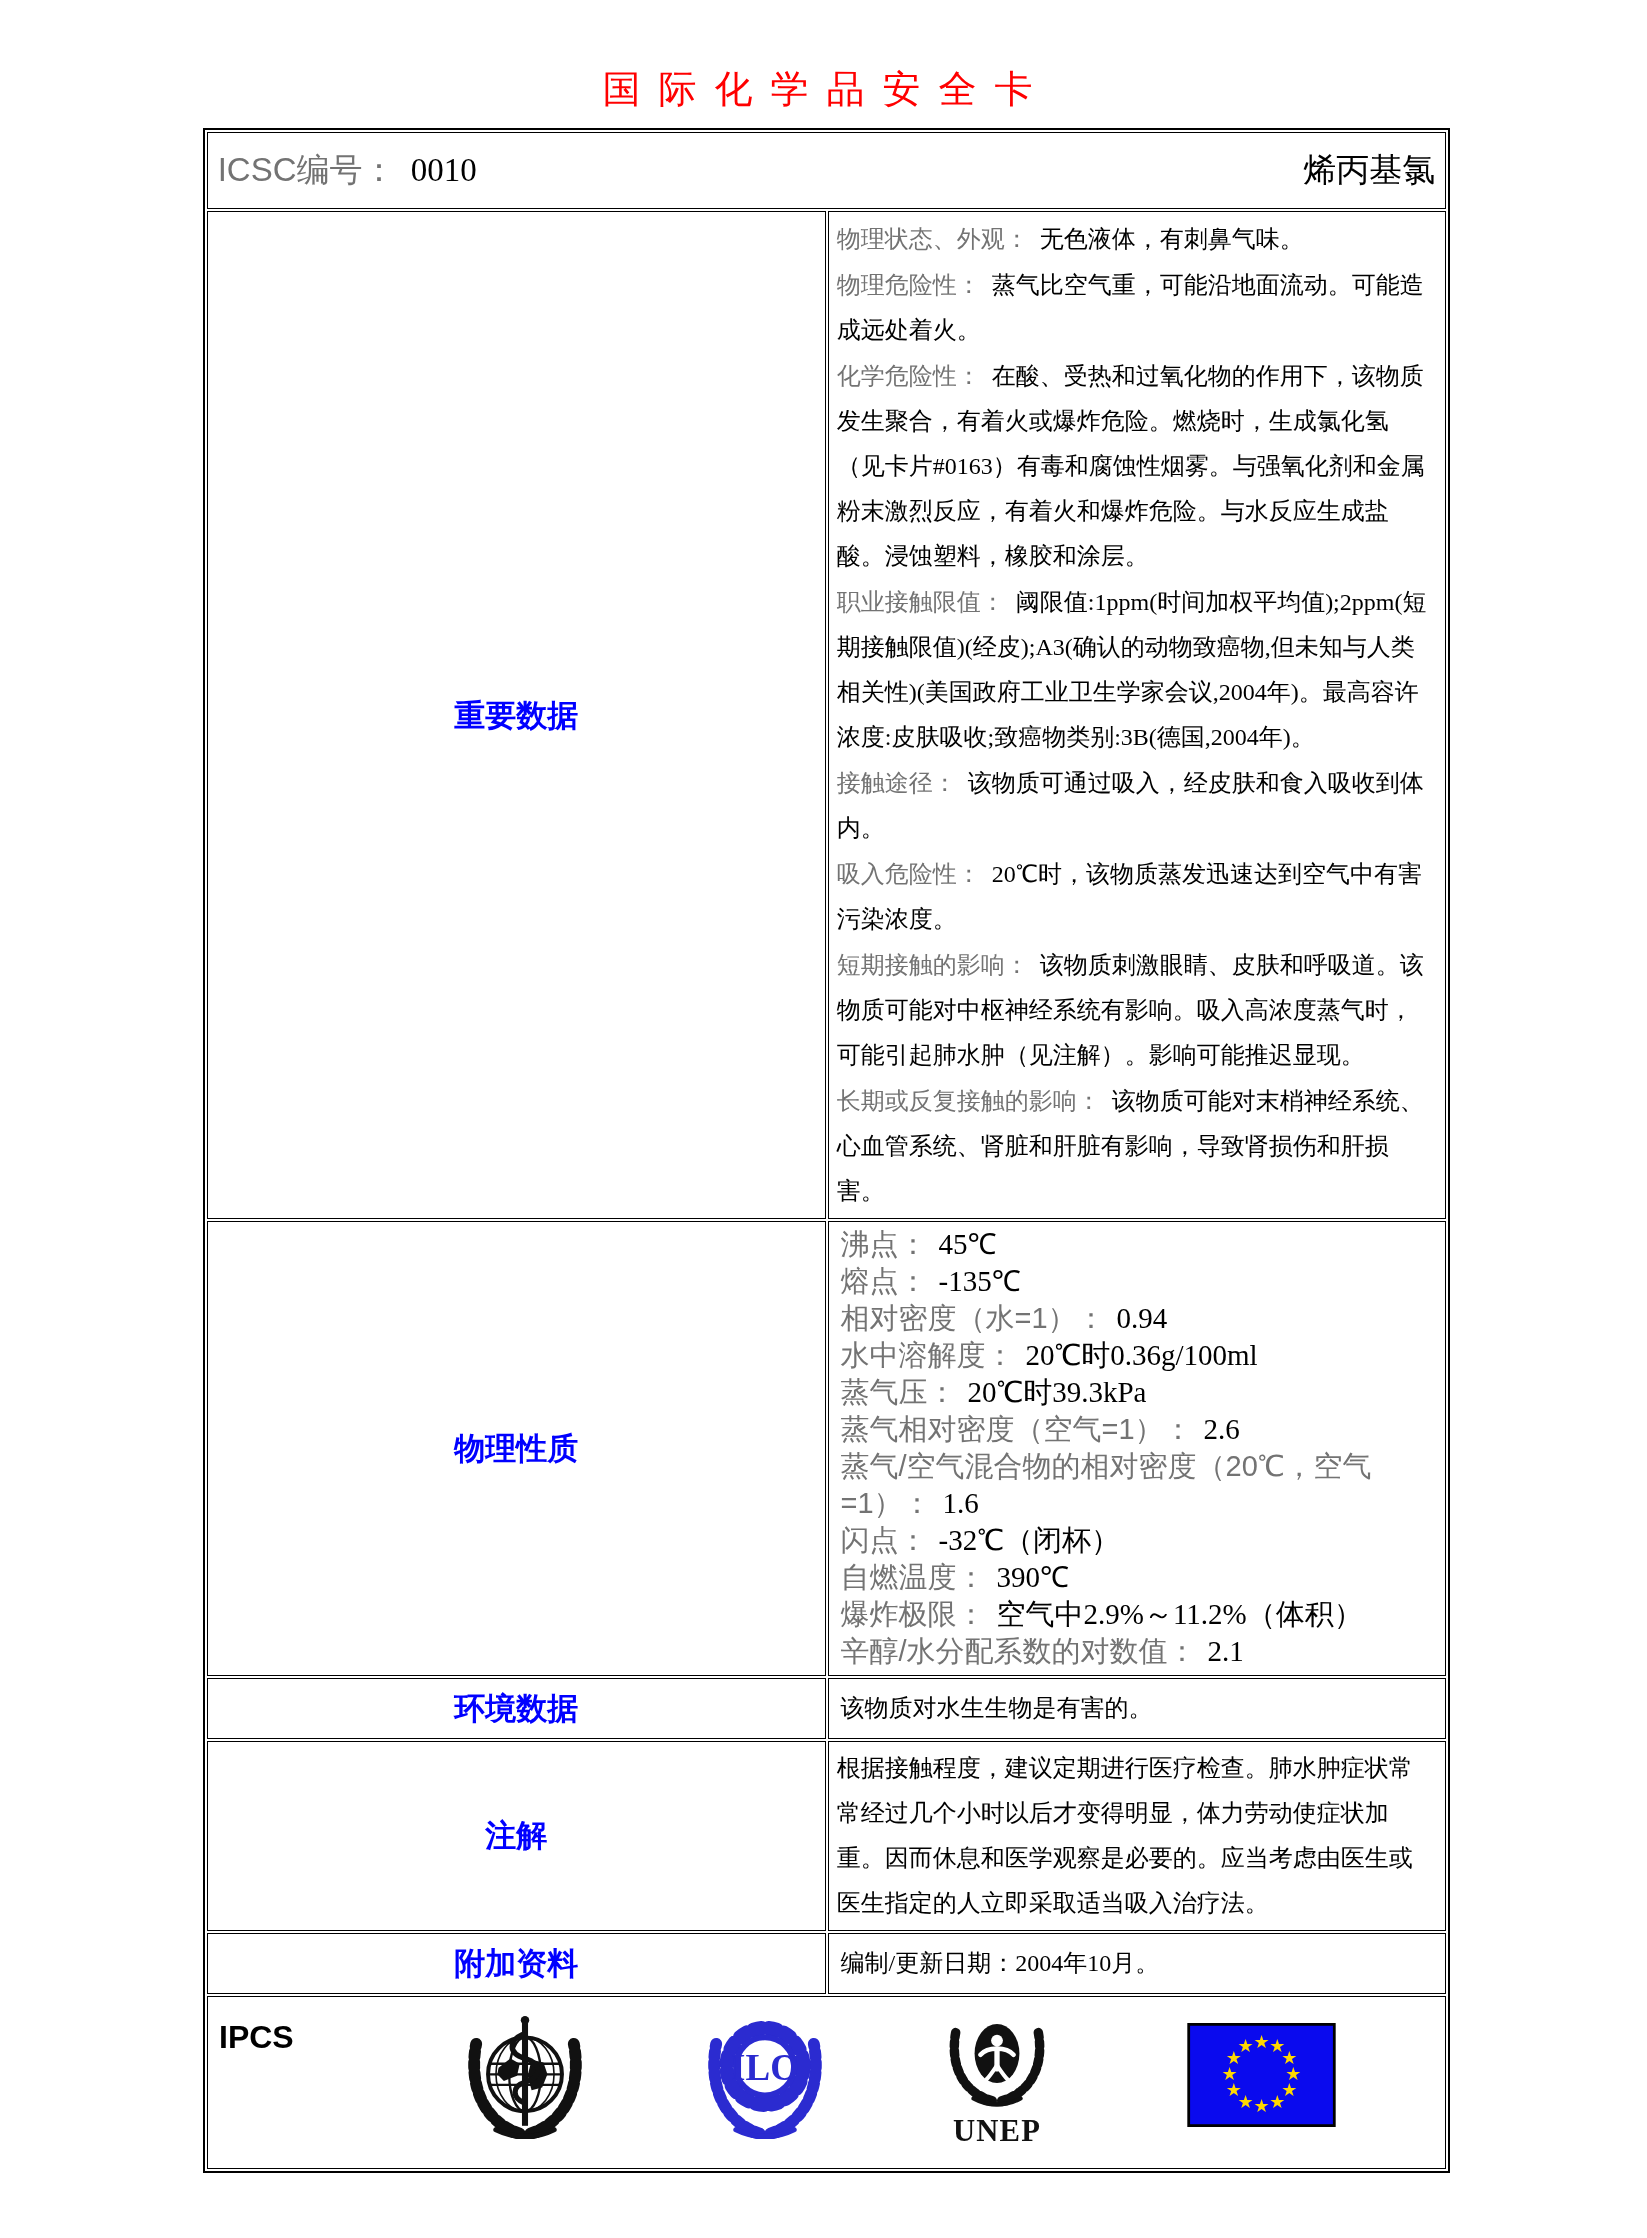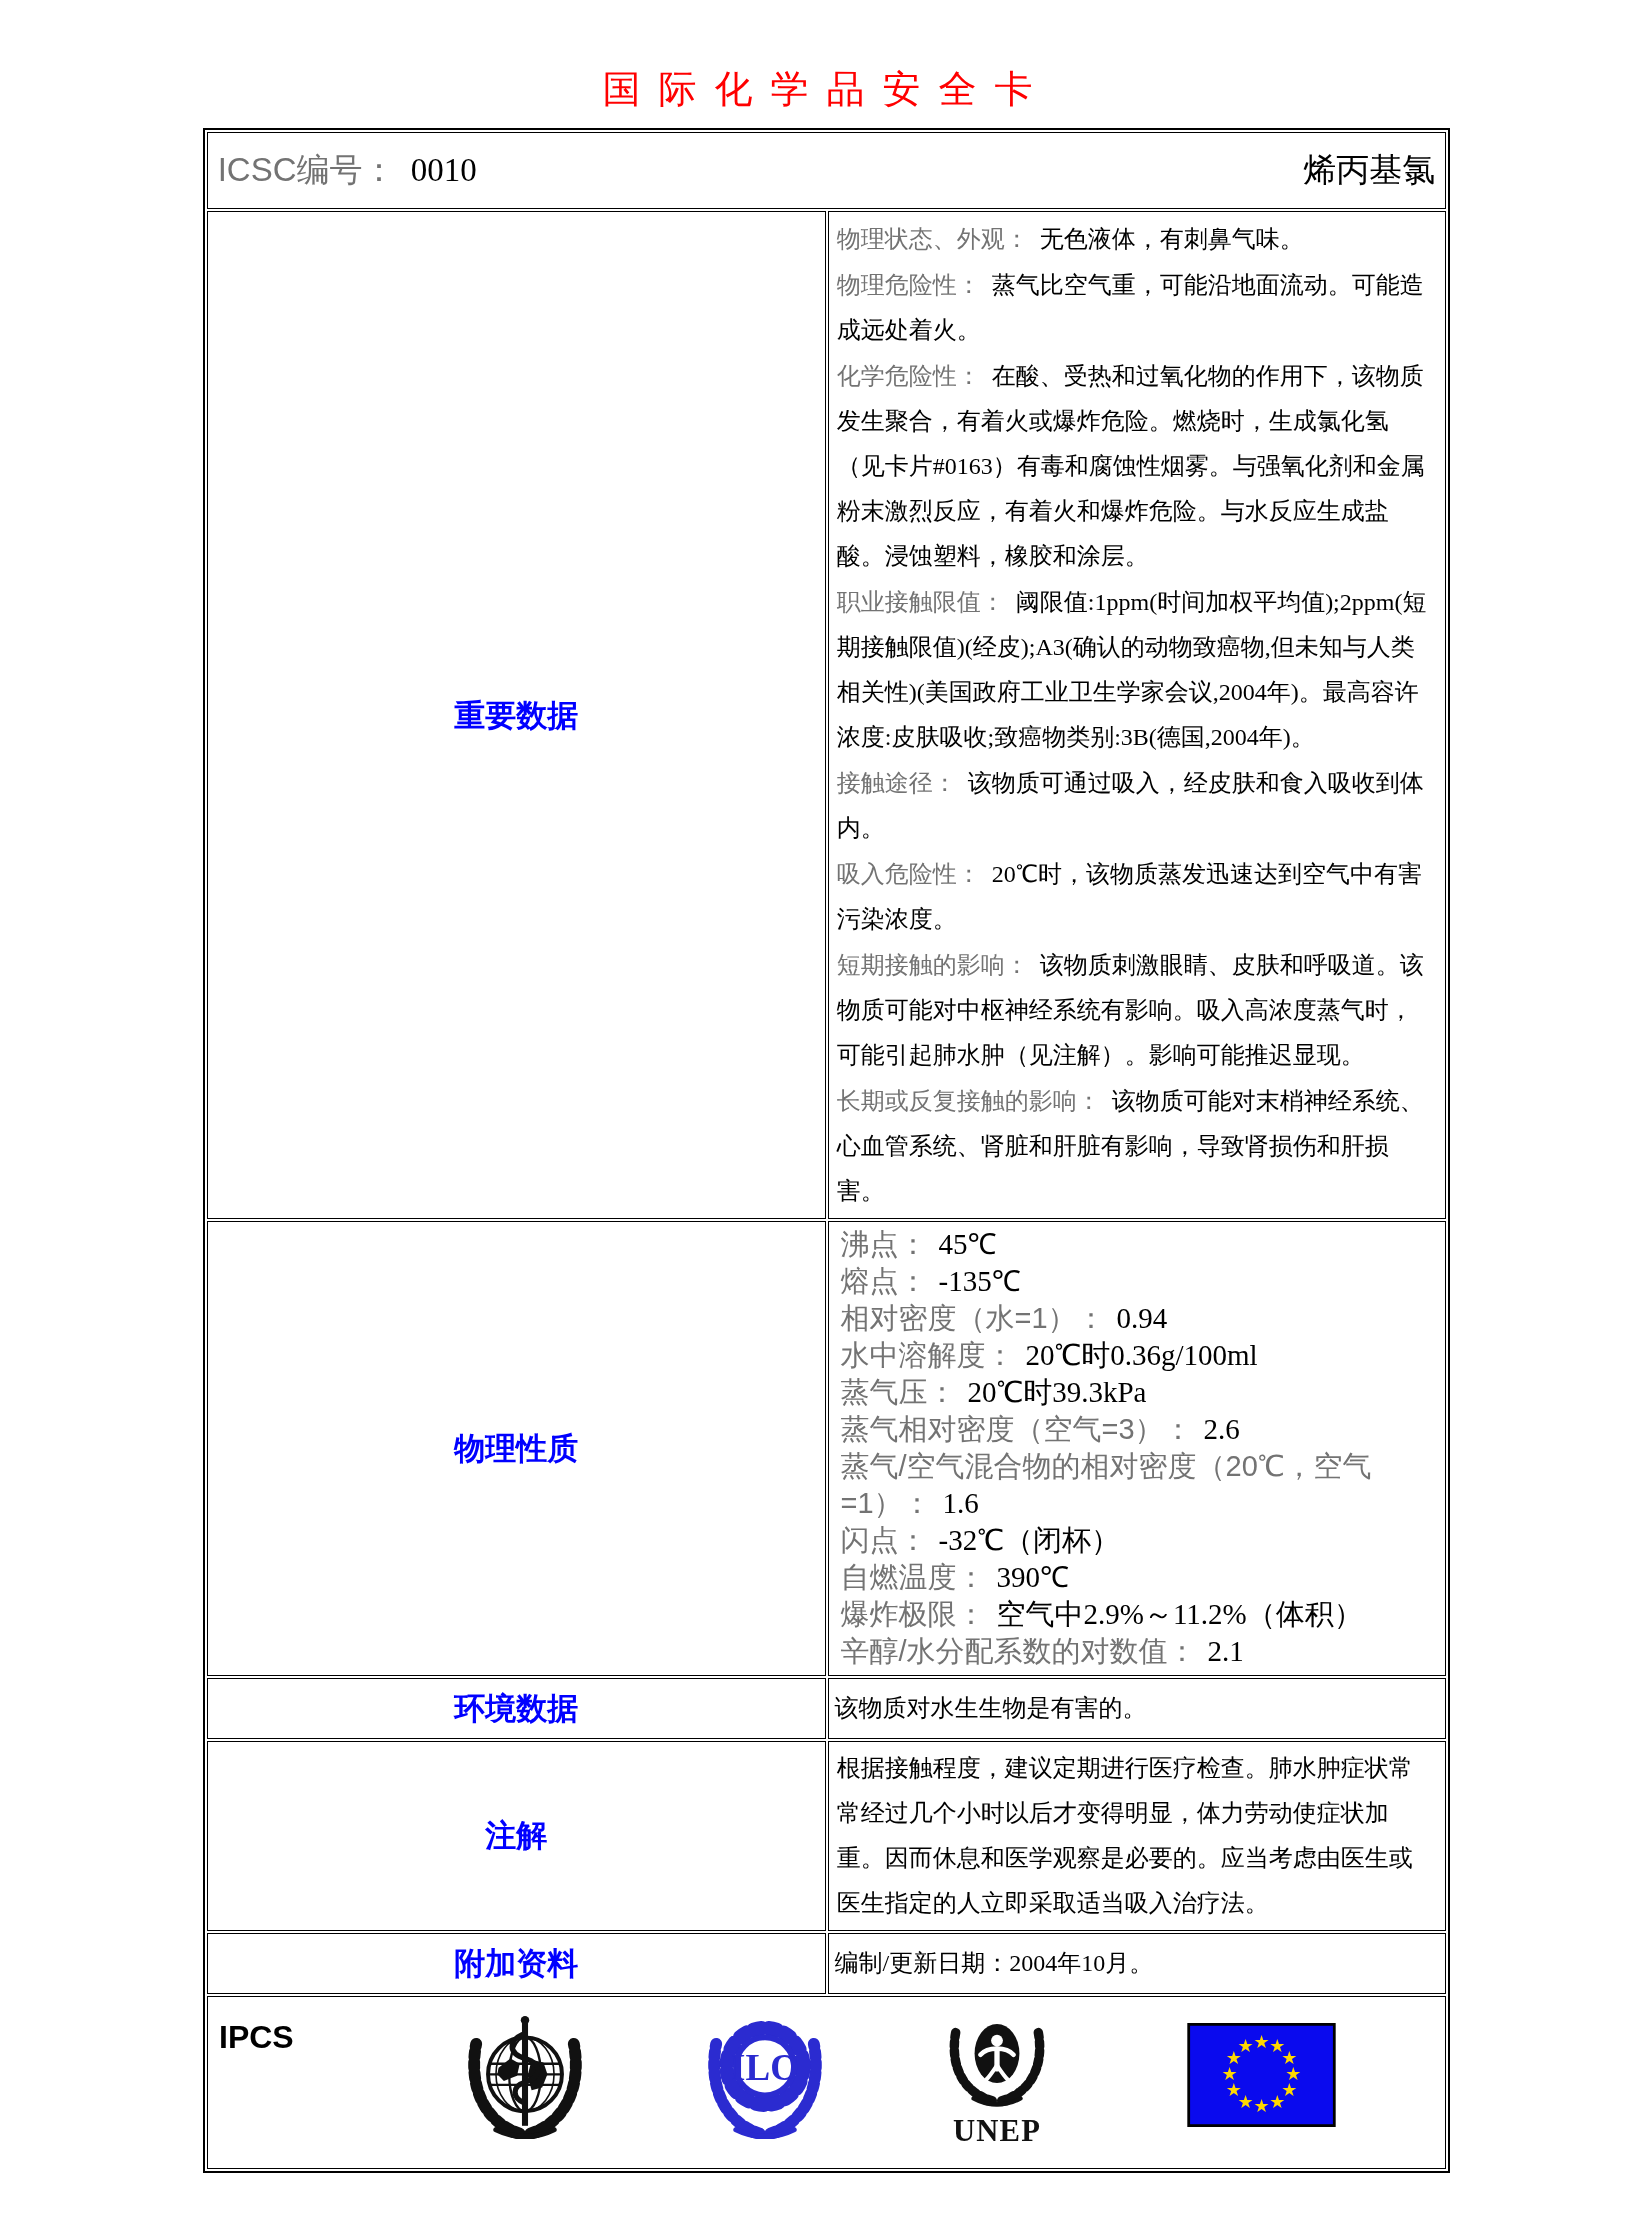--- a/index.html
+++ b/index.html
@@ -57,21 +57,21 @@
   }
   td.content {
     vertical-align: top;
     font-size: 24px;
     line-height: 45px;
     padding: 4.2px 8.3px;
   }
   td.content p { margin: 0; }
   td.content .blbl { margin-right: 11px; }
   td.content.phys { font-size: 29px; line-height: 37px; padding-left: 12px; }
-  td.content.single { vertical-align: middle; padding: 7px 6px; }
+  td.content.single { vertical-align: middle; padding: 7px 12px; }
   td.logos-cell { height: 171px; position: relative; padding: 0; }
   .ipcs-block {
     position: absolute; left: 11px; top: 22px;
     font-family: "Liberation Sans", sans-serif;
     font-size: 23.6px; line-height: 31px; color: #000;
   }
   .ipcs-acronym { font-size: 32px; font-weight: bold; line-height: 36px; margin-bottom: 2.8px; text-align: center; }
   .logo { position: absolute; }
   .logo-who  { left: 251px;  top: 9.7px; }
   .logo-ilo  { left: 491px;  top: 9.7px; }
@@ -112,21 +112,21 @@
   </tr>
 
   <tr>
     <td class="lblcol">物理性质</td>
     <td class="content phys">
       <p><span class="blbl">沸点：</span><span>45℃</span></p>
       <p><span class="blbl">熔点：</span><span>-135℃</span></p>
       <p><span class="blbl">相对密度（水=1）：</span><span>0.94</span></p>
       <p><span class="blbl">水中溶解度：</span><span>20℃时0.36g/100ml</span></p>
       <p><span class="blbl">蒸气压：</span><span>20℃时39.3kPa</span></p>
-      <p><span class="blbl">蒸气相对密度（空气=3）：</span><span>2.6</span></p>
+      <p><span class="blbl">蒸气相对密度（空气=1）：</span><span>2.6</span></p>
       <p><span class="blbl">蒸气/空气混合物的相对密度（20℃，空气=1）：</span><span>1.6</span></p>
       <p><span class="blbl">闪点：</span><span>-32℃（闭杯）</span></p>
       <p><span class="blbl">自燃温度：</span><span>390℃</span></p>
       <p><span class="blbl">爆炸极限：</span><span>空气中2.9%～11.2%（体积）</span></p>
       <p><span class="blbl">辛醇/水分配系数的对数值：</span><span>2.1</span></p>
     </td>
   </tr>
 
   <tr>
     <td class="lblcol">环境数据</td>

